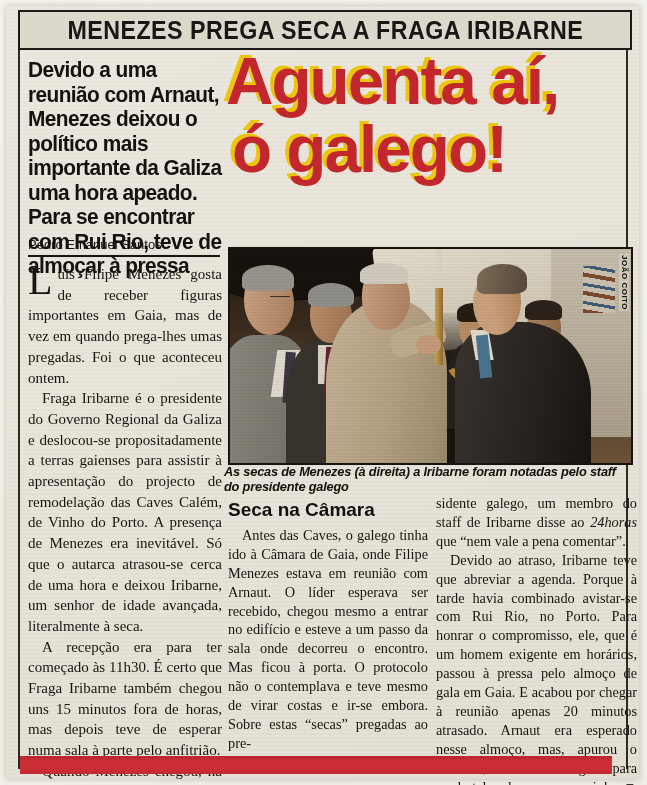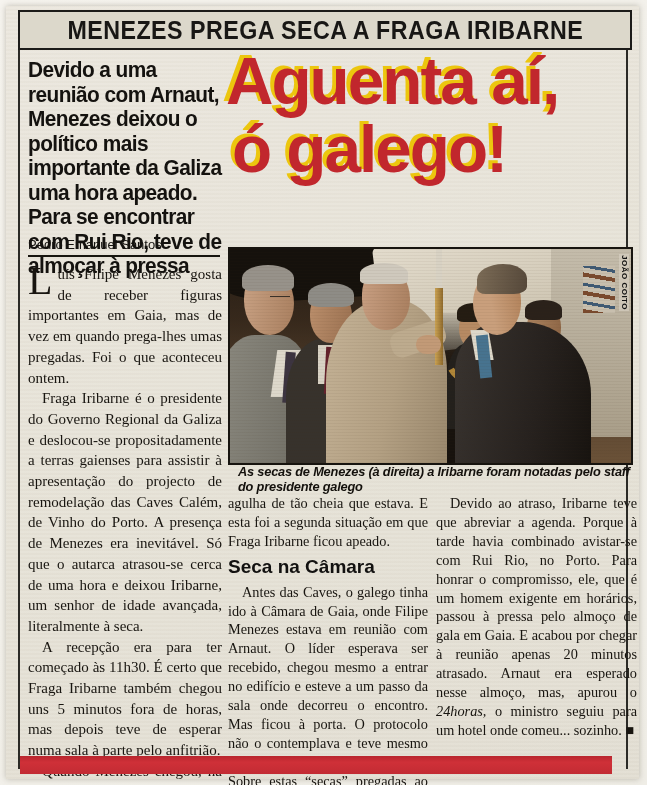--- a/index.html
+++ b/index.html
@@ -145,21 +145,21 @@
   .mz-shirt{left:60.5%;top:38%;width:4.5%;height:14%;background:#ddd8ca;transform:skewX(10deg);}
   .mz-tie{left:61.8%;top:40%;width:3%;height:20%;background:#47738f;transform:rotate(-6deg);}
   .ph-grain{left:0;top:0;width:100%;height:100%;background:repeating-linear-gradient(0deg,rgba(60,40,20,.05) 0 1px,transparent 1px 3px);}
   .photo-credit{
     right:2px;top:5px;color:#111;font-size:8px;font-weight:bold;
     writing-mode:vertical-rl;letter-spacing:.5px;
     background:rgba(220,214,200,.55);padding:1px;line-height:1;
   }
 
   .caption{
-    position:absolute;left:232px;top:458px;width:405px;
+    position:absolute;left:218px;top:458px;width:405px;
     font-weight:bold;font-style:italic;font-size:12.8px;color:#14110d;
     letter-spacing:-.2px;
   }
 </style>
 </head>
 <body>
 
 <div class="scan">
   <div class="paper">
 
@@ -233,30 +233,30 @@
 
       <div class="ph-grain"></div>
       <div class="photo-credit">JOÃO COITO</div>
     </div>
 
     <div class="caption">As secas de Menezes (à direita) a Iribarne foram notadas pelo staff do presidente galego</div>
 
     <div class="bodycol col1">
       <p class="noindent"><span class="dropcap">L</span><span>uís Filipe Menezes gosta de receber figuras importantes em Gaia, mas de vez em quando prega-lhes umas pregadas. Foi o que aconteceu ontem.</span></p>
       <p>Fraga Iribarne é o presidente do Governo Regional da Galiza e deslocou-se propositadamente a terras gaienses para assistir à apresentação do projecto de remodelação das Caves Calém, de Vinho do Porto. A presença de Menezes era inevitável. Só que o autarca atrasou-se cerca de uma hora e deixou Iribarne, um senhor de idade avançada, literalmente à seca.</p>
-      <p>A recepção era para ter começado às 11h30. É certo que Fraga Iribarne também chegou uns 5 minutos fora de horas, mas depois teve de esperar numa sala à parte pelo anfitrião.</p>
+      <p>A recepção era para ter começado às 11h30. É certo que Fraga Iribarne também chegou uns 15 minutos fora de horas, mas depois teve de esperar numa sala à parte pelo anfitrião.</p>
       <p>Quando Menezes chegou, na companhia do ministro das Cidades, José Luís Arnaut, cumprimentou-o como se nada tivesse acontecido e pirou-se a todo gás para a sala onde iria decorrer a cerimónia, onde já não cabia uma</p>
     </div>
 
     <div class="bodycol col2">
-      <p class="noindent">agulha de tão cheia que estava. E esta foi a segunda situação em que Fraga Iribarne ficou apeado.</p>
       <div class="subhead">Seca na Câmara</div>
       <p>Antes das Caves, o galego tinha ido à Câmara de Gaia, onde Filipe Menezes estava em reunião com Arnaut. O líder esperava ser recebido, chegou mesmo a entrar no edifício e esteve a um passo da sala onde decorreu o encontro. Mas ficou à porta. O protocolo não o contemplava e teve mesmo de virar costas e ir-se embora. Sobre estas “secas” pregadas ao pre-</p>
     </div>
 
     <div class="bodycol col3">
+      <p class="noindent"><span>sidente galego, um membro do staff de Iribarne disse ao </span><span class="it">24horas</span><span> que “nem vale a pena comentar”.</span></p>
       <p><span>Devido ao atraso, Iribarne teve que abreviar a agenda. Porque à tarde havia combinado avistar-se com Rui Rio, no Porto. Para honrar o compromisso, ele, que é um homem exigente em horários, passou à pressa pelo almoço de gala em Gaia. E acabou por chegar à reunião apenas 20 minutos atrasado. Arnaut era esperado nesse almoço, mas, apurou o </span><span class="it">24horas,</span><span> o ministro seguiu para um hotel onde comeu... sozinho. ■</span></p>
     </div>
 
     <div class="redbar"></div>
 
   </div>
 </div>
 
 </body></html>

